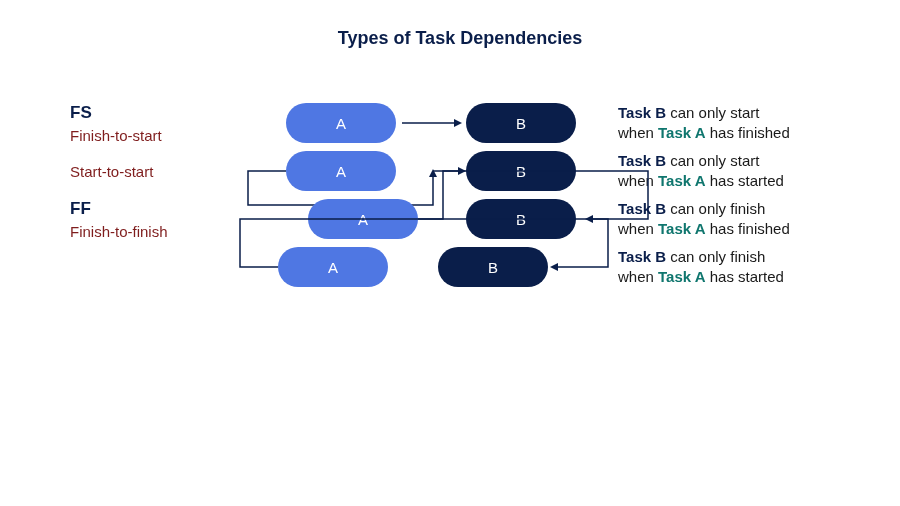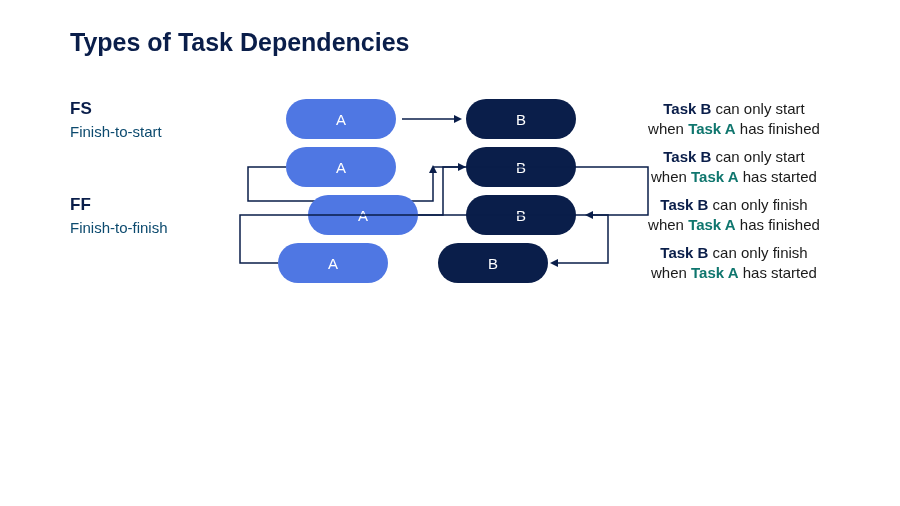--- a/index.html
+++ b/index.html
@@ -5,43 +5,44 @@
   * { box-sizing: border-box; margin: 0; padding: 0; }
   body {
     font-family: -apple-system, BlinkMacSystemFont, "Segoe UI", Arial, sans-serif;
     width: 900px;
     height: 506px;
     background: #ffffff;
     padding: 28px 50px 20px 70px;
     color: #0a1e4a;
   }
   .title {
-    font-size: 25px;
+    text-align: center;
+    font-size: 18px;
     font-weight: 700;
     color: #0a1e4a;
-    margin-bottom: 38px;
+    margin-bottom: 50px;
   }
   .rows { display: flex; flex-direction: column; }
   .row {
     display: grid;
     grid-template-columns: 158px 350px 1fr;
     align-items: center;
     column-gap: 20px;
     position: relative;
   }
   .label-col { }
   .abbr {
     font-weight: 700;
     font-size: 17px;
     color: #0a1e4a;
     margin-bottom: 4px;
   }
   .fullname {
     font-size: 15px;
-    color: #0c4a6e;
+    color: #7f1d1d;
     font-weight: 400;
   }
   .diagram-col {
     position: relative;
     height: 48px;
   }
   .pill {
     position: absolute;
     top: 50%;
     transform: translateY(-50%);
@@ -54,21 +55,20 @@
     color: #fff;
     font-size: 15px;
     font-weight: 500;
   }
   .pill-a { background: #4f77e3; }
   .pill-b { background: #0a1e4a; }
   .desc-col {
     font-size: 15px;
     line-height: 1.35;
     color: #1a1a1a;
-    text-align: center;
   }
   .desc-col .task-b { font-weight: 700; color: #0a1e4a; }
   .desc-col .task-a { font-weight: 700; color: #0f766e; }
   svg.connector {
     position: absolute;
     overflow: visible;
     pointer-events: none;
   }
 </style>
 </head>
@@ -91,20 +91,21 @@
         <polygon points="58,2 66,6 58,10" fill="#0a1e4a"></polygon>
       </svg>
     </div>
     <div class="desc-col">
       <span class="task-b">Task B</span><span> can only start</span><br><span>when </span><span class="task-a">Task A</span><span> has finished</span>
     </div>
   </div>
 
   <div class="row">
     <div class="label-col">
+      <div class="fullname">Start-to-start</div>
     </div>
     <div class="diagram-col">
       <div class="pill pill-a" style="left:38px">A</div>
       <div class="pill pill-b" style="left:218px">B</div>
       <svg class="connector" style="left:-10px;top:0" width="240" height="70">
         <path d="M 48 24 L 10 24 L 10 58 L 195 58 L 195 30" fill="none" stroke="#0a1e4a" stroke-width="1.5"></path>
         <line x1="195" y1="24" x2="220" y2="24" stroke="#0a1e4a" stroke-width="1.5"></line>
         <polygon points="220,20 228,24 220,28" fill="#0a1e4a"></polygon>
         <polygon points="191,30 199,30 195,22" fill="#0a1e4a"></polygon>
       </svg>

